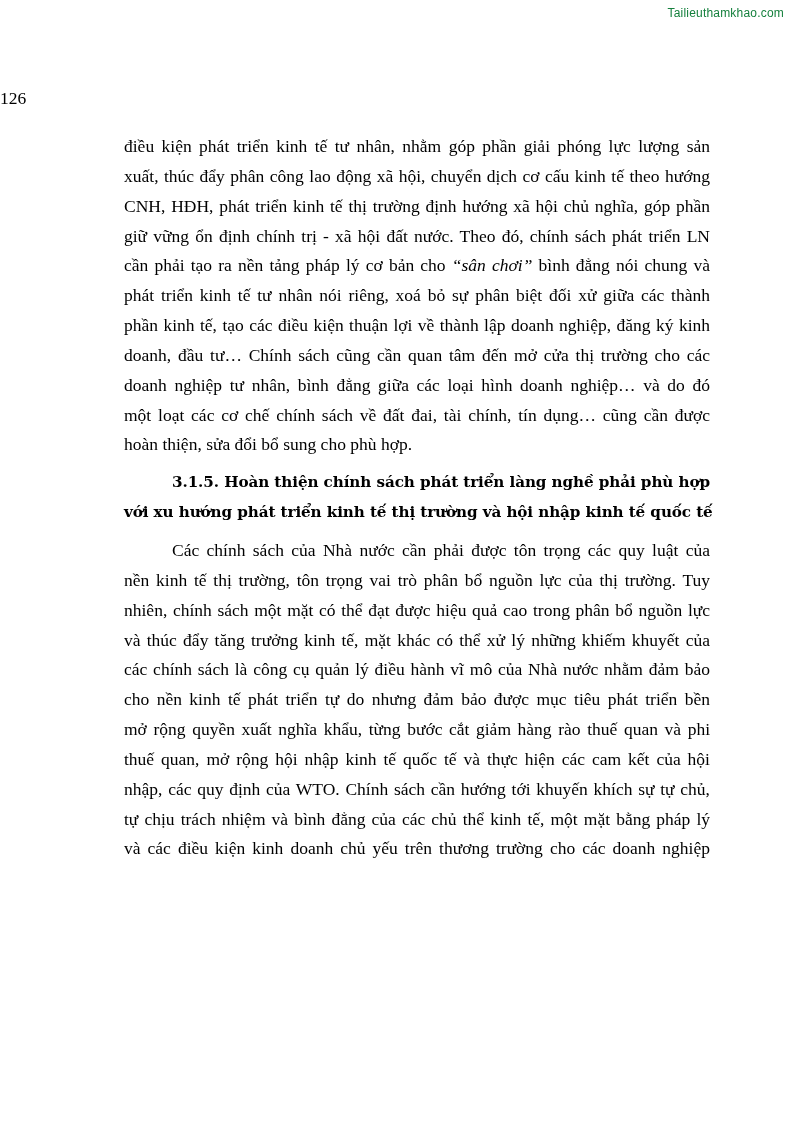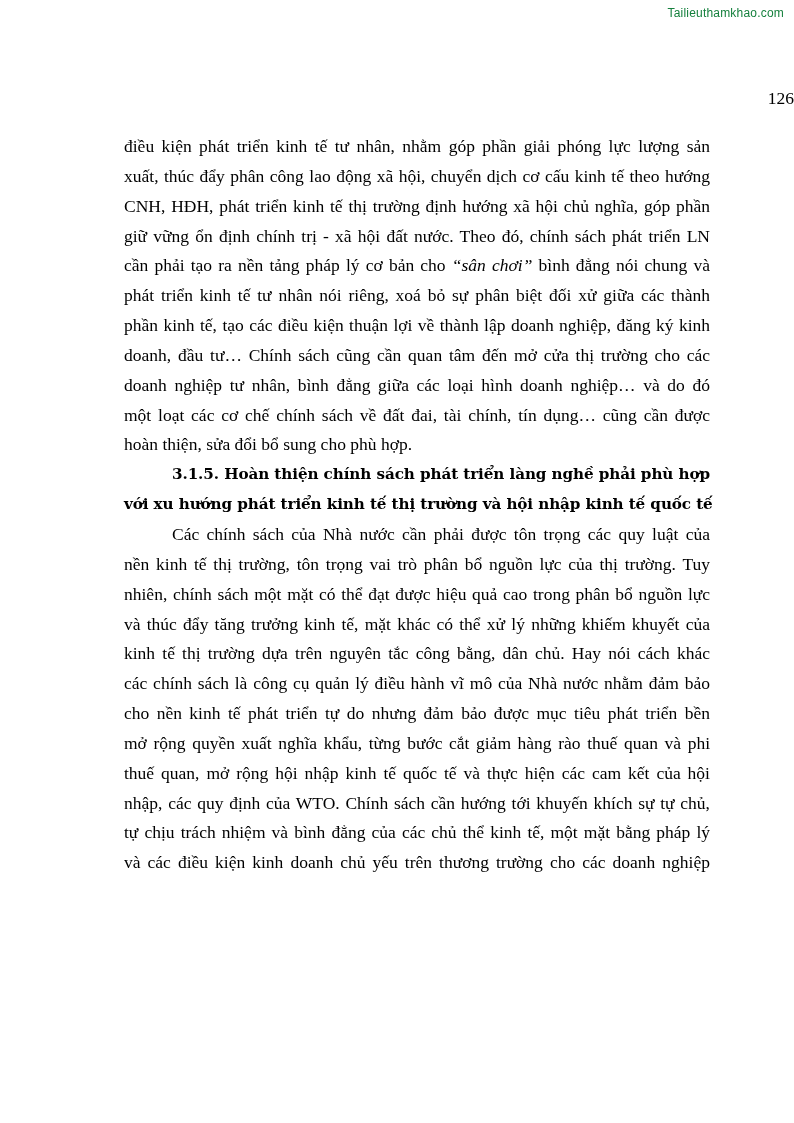--- a/index.html
+++ b/index.html
@@ -3,34 +3,34 @@
 <meta charset="utf-8">
 <style>
   html, body { margin: 0; padding: 0; background: #ffffff; }
   body { width: 794px; height: 1123px; position: relative; overflow: hidden; }
   .watermark {
     position: absolute; top: 6px; right: 10px;
     font-family: "Liberation Sans", sans-serif; font-size: 12px;
     color: #15803d; letter-spacing: 0.2px;
   }
   .page-number {
-    position: absolute; top: 88px; left: 0; width: 794px; text-align: right;
+    position: absolute; top: 88px; left: 0; width: 794px; text-align: left;
     font-family: "Liberation Serif", serif; font-size: 17.5px; color: #000;
   }
   .content {
     position: absolute; left: 124px; top: 132px; width: 586px;
     font-family: "Liberation Serif", serif; font-size: 17.5px; color: #000;
     line-height: 29.85px; text-align: justify;
   }
   .line {
     display: block; height: 29.85px; white-space: nowrap;
     text-align: justify; text-align-last: justify;
   }
   .line.last { text-align-last: left; }
-  .line.indent { padding-left: 48px; }
+  .line.indent { padding-left: 48px; margin-top: 8px; }
   .heading {
     font-family: "DejaVu Serif", serif; font-weight: bold; font-size: 15.2px;
     letter-spacing: -0.1px;
   }
   .heading.indent { padding-left: 48px; }
   em { font-style: italic; }
 </style>
 </head>
 <body>
 
@@ -55,21 +55,20 @@
   <div>
     <span class="line heading indent">3.1.5. Hoàn thiện chính sách phát triển làng nghề phải phù hợp</span>
     <span class="line heading">với xu hướng phát triển kinh tế thị trường và hội nhập kinh tế quốc tế</span>
   </div>
 
   <div>
     <span class="line indent">Các chính sách của Nhà nước cần phải được tôn trọng các quy luật của</span>
     <span class="line">nền kinh tế thị trường, tôn trọng vai trò phân bổ nguồn lực của thị trường. Tuy</span>
     <span class="line">nhiên, chính sách một mặt có thể đạt được hiệu quả cao trong phân bổ nguồn lực</span>
     <span class="line">và thúc đẩy tăng trưởng kinh tế, mặt khác có thể xử lý những khiếm khuyết của</span>
-    <span class="line">kinh tế thị trường dựa trên nguyên tắc công bằng, dân chủ. Hay nói cách khác</span>
     <span class="line">các chính sách là công cụ quản lý điều hành vĩ mô của Nhà nước nhằm đảm bảo</span>
     <span class="line">cho nền kinh tế phát triển tự do nhưng đảm bảo được mục tiêu phát triển bền</span>
     <span class="line">mở rộng quyền xuất nghĩa khẩu, từng bước cắt giảm hàng rào thuế quan và phi</span>
     <span class="line">thuế quan, mở rộng hội nhập kinh tế quốc tế và thực hiện các cam kết của hội</span>
     <span class="line">nhập, các quy định của WTO. Chính sách cần hướng tới khuyến khích sự tự chủ,</span>
     <span class="line">tự chịu trách nhiệm và bình đẳng của các chủ thể kinh tế, một mặt bằng pháp lý</span>
     <span class="line">và các điều kiện kinh doanh chủ yếu trên thương trường cho các doanh nghiệp</span>
   </div>
 </div>
 

